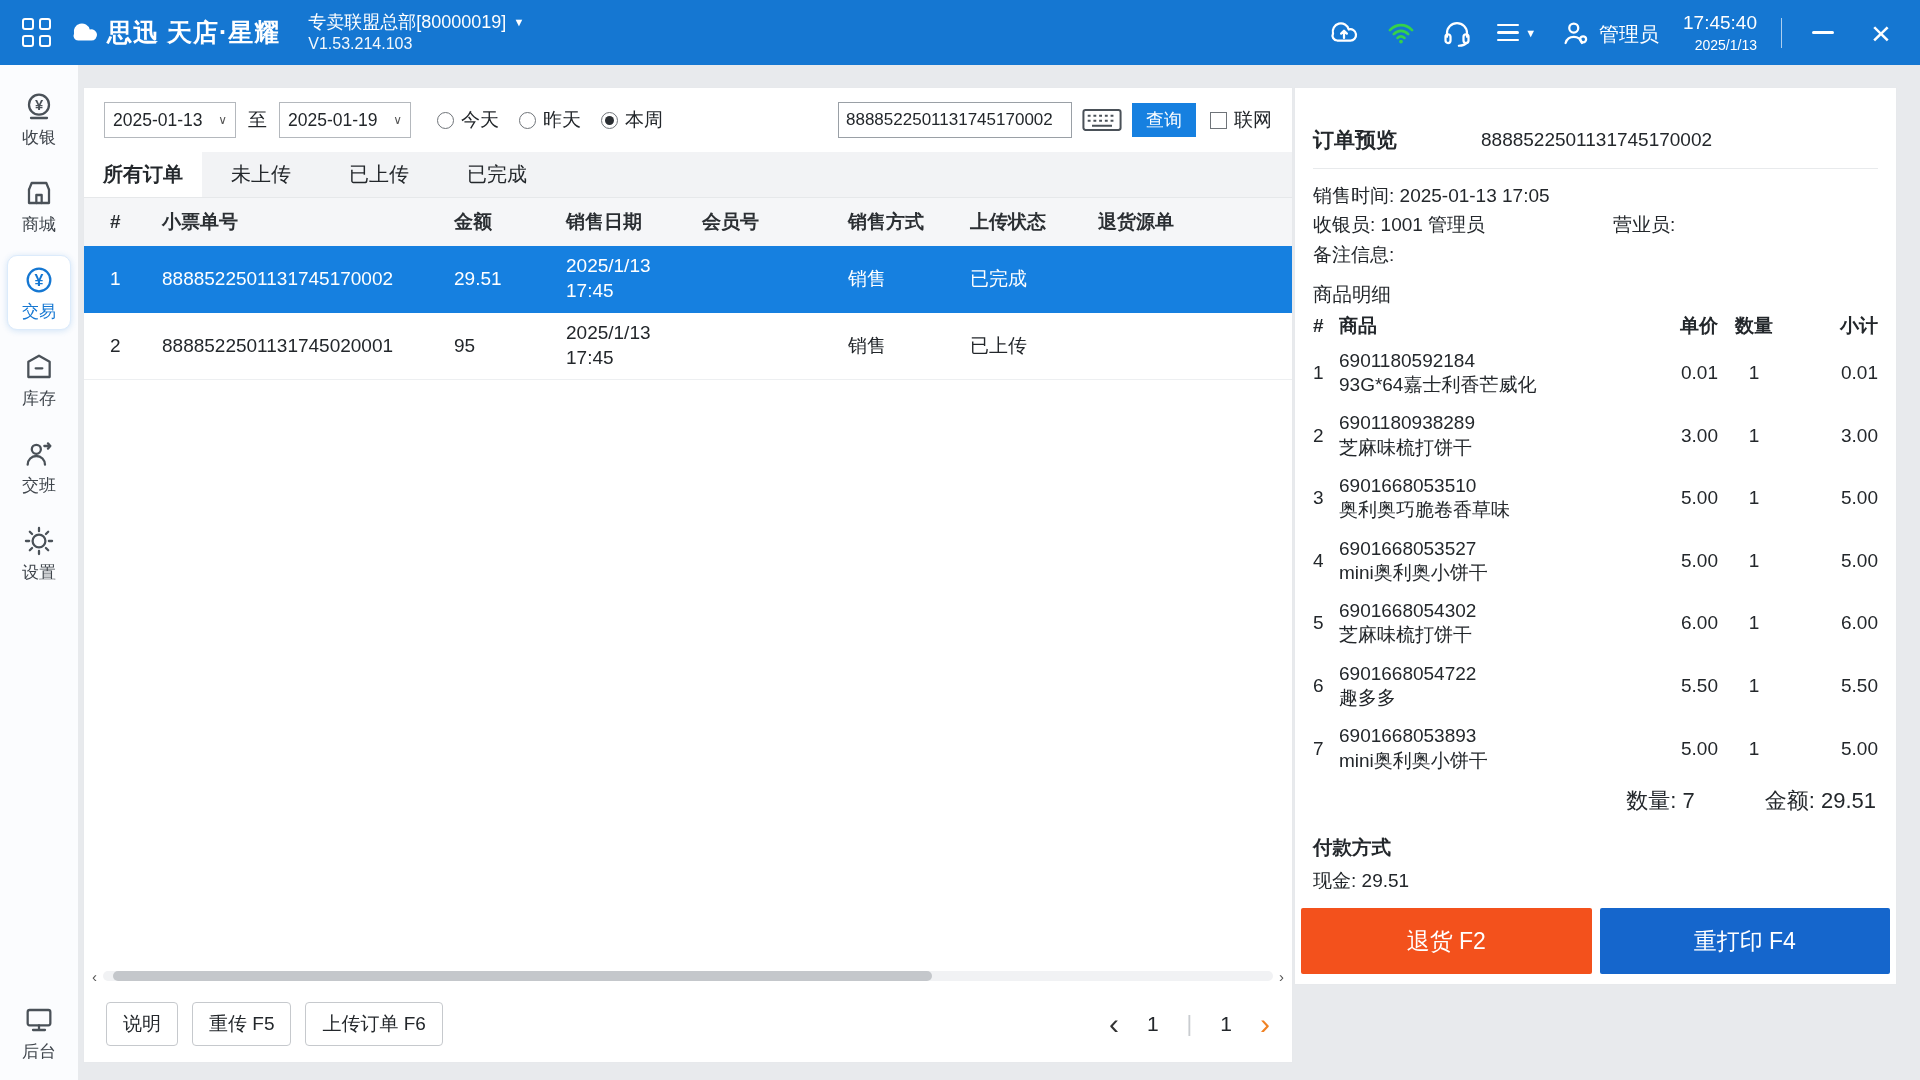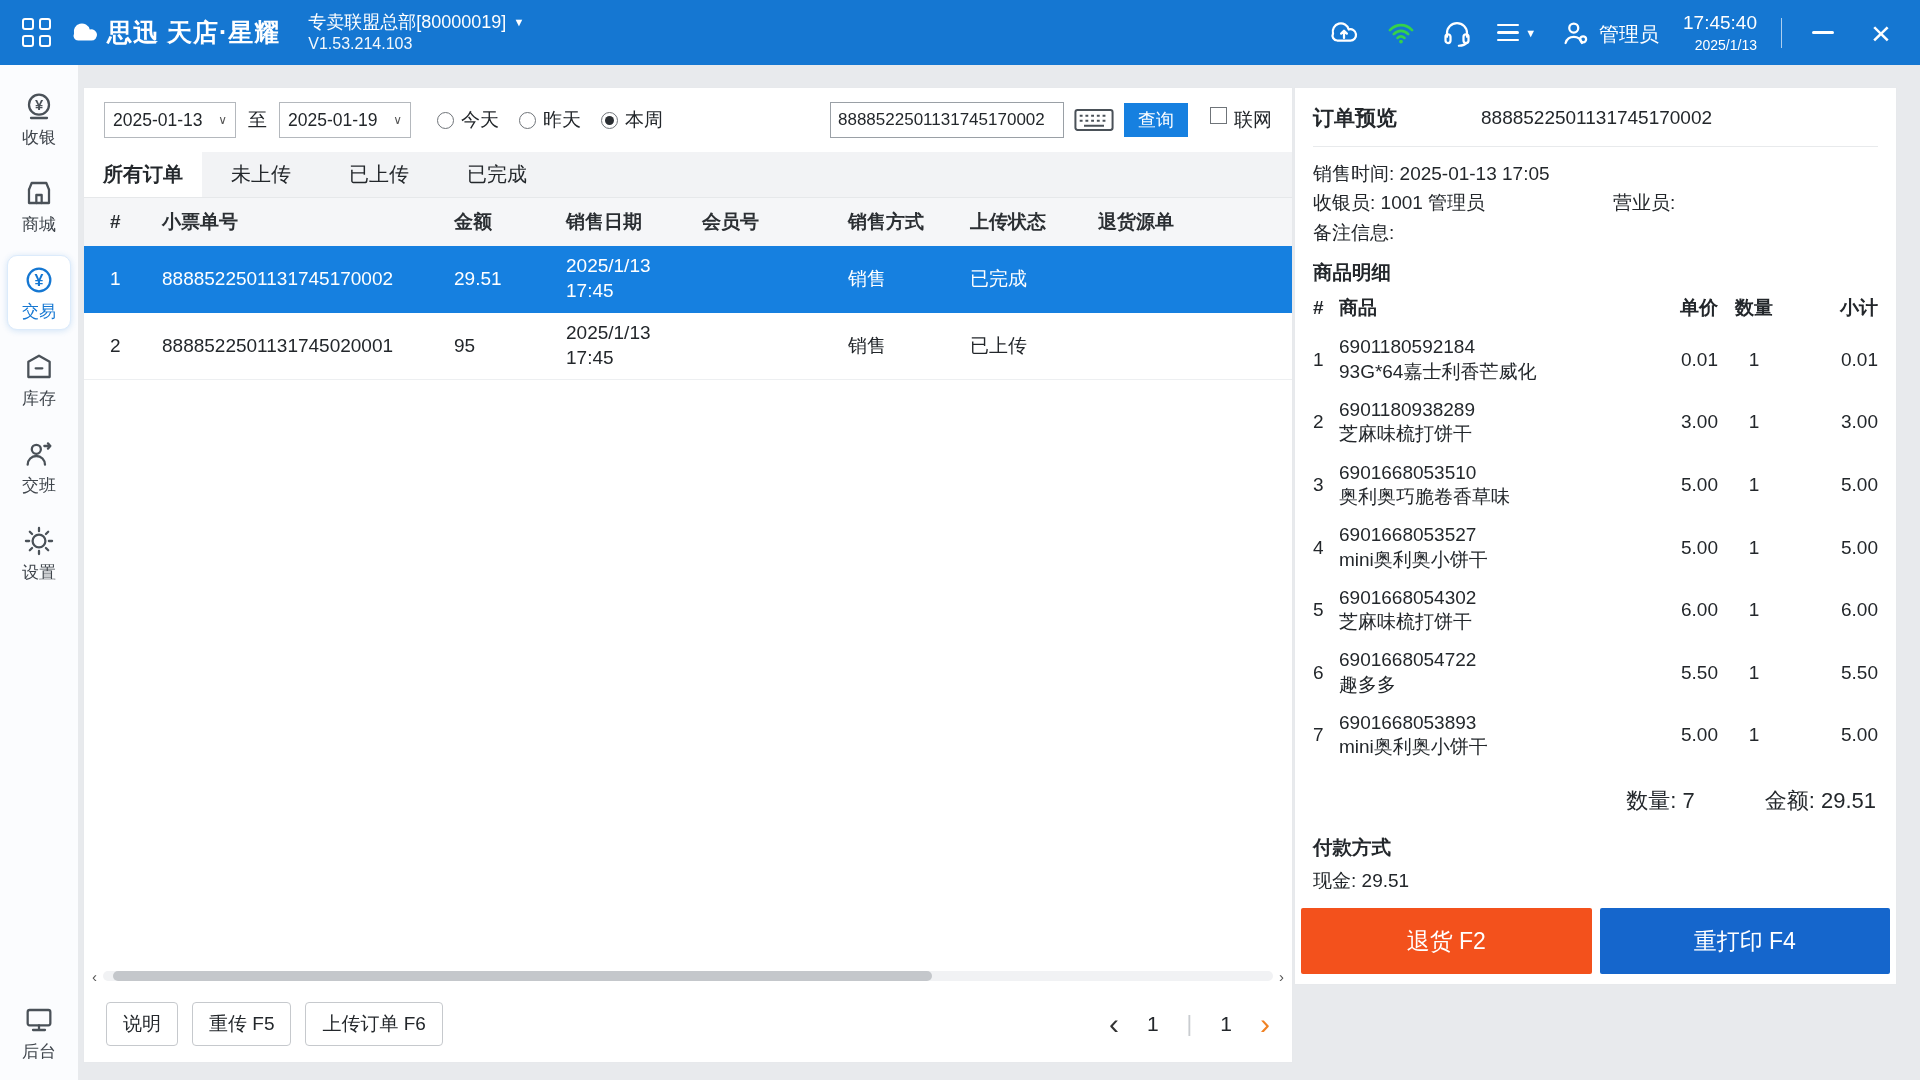--- a/index.html
+++ b/index.html
@@ -48,21 +48,21 @@
   .date-box .dd{font-size:12px;color:#555}
   .sep{font-size:19px;margin:0 2px}
   .radio-group{display:flex;gap:20px;margin-left:16px}
   .radio{display:flex;align-items:center;gap:7px;font-size:19px;cursor:pointer}
   .rdot{width:17px;height:17px;border:1.5px solid #6f7479;border-radius:50%;position:relative;background:#fff;flex:0 0 auto}
   .radio.checked .rdot::after{content:"";position:absolute;inset:3px;background:#2b2f33;border-radius:50%}
   .fspacer{flex:1}
   .search-input{width:234px;height:36px;border:1px solid #9aa0a6;padding:0 7px;font-size:17px;font-family:inherit;color:#23272b}
   .kb-icon{cursor:pointer;display:flex;align-items:center}
   .query-btn{width:64px;height:34px;background:#1680e0;color:#fff;border:none;font-size:18px;cursor:pointer;font-family:inherit}
-  .check{display:flex;align-items:flex-start;gap:7px;font-size:19px;cursor:pointer;margin-left:12px}
+  .check{display:flex;align-items:center;gap:7px;font-size:19px;cursor:pointer;margin-left:4px}
   .cbox{width:17px;height:17px;border:1.5px solid #6f7479;background:#fff;flex:0 0 auto}
 
   .tabbar{height:46px;background:#f2f3f5;display:flex;flex:0 0 auto;border-bottom:1px solid #e6e8ea}
   .tab{width:118px;display:flex;align-items:center;justify-content:center;font-size:20px;cursor:pointer;color:#23272b}
   .tab.active{background:#fff;font-weight:bold}
 
   .ogrid{display:grid;grid-template-columns:52px 292px 112px 136px 146px 122px 128px 1fr;align-items:center;padding-left:26px}
   .thead{height:48px;background:#f5f6f8;font-weight:bold;font-size:19px;color:#2b2f33;flex:0 0 auto}
   .tbody{flex:1;overflow:hidden}
   .order-row{min-height:67px;font-size:19px;border-bottom:1px solid #edeff1;cursor:pointer}
@@ -75,29 +75,29 @@
   .hs-thumb{position:absolute;left:10px;top:0;height:10px;width:70%;background:#c4c7cb;border-radius:5px;cursor:grab}
 
   .mfooter{flex:0 0 auto;height:76px;display:flex;align-items:center;gap:14px;padding:0 22px}
   .fbtn{height:44px;padding:0 16px;background:#fff;border:1px solid #c6c9cd;border-radius:4px;font-size:19px;cursor:pointer;font-family:inherit;color:#23272b}
   .pager{margin-left:auto;display:flex;align-items:center;gap:28px;font-size:21px}
   .pg-prev{font-size:30px;color:#333;cursor:pointer;line-height:1}
   .pg-next{font-size:30px;color:#f08224;cursor:pointer;line-height:1}
   .pg-div{color:#c9ccd0;font-size:22px}
 
   
-  .preview{position:absolute;left:1295px;top:88px;width:601px;height:896px;background:#fff;box-shadow:0 0 0 1px #e7e9ec;display:flex;flex-direction:column;padding:10px 18px 90px}
+  .preview{position:absolute;left:1295px;top:88px;width:601px;height:896px;background:#fff;box-shadow:0 0 0 1px #e7e9ec;display:flex;flex-direction:column;padding:32px 18px 90px}
   .pv-head{display:flex;align-items:center;gap:84px;padding:6px 0 14px;border-bottom:1px solid #e8eaec}
   .pv-title{font-size:21px;font-weight:bold}
   .pv-no{font-size:19px}
   .pv-info{padding:12px 0 2px;font-size:19px;line-height:1.55}
   .pv-row2{display:flex}
   .pv-row2 .cashier{width:300px}
   .lbl{display:inline}
-  .pv-detail-title{font-size:19.5px;font-weight:bold;margin:10px 0 2px}
+  .pv-detail-title{font-size:19.5px;font-weight:normal;margin:10px 0 2px}
   .item-grid{display:grid;grid-template-columns:26px 1fr 92px 72px 88px;align-items:center}
   .item-head{height:40px;font-weight:bold;font-size:19px}
   .item-row{padding:7px 0;font-size:19px}
   .item-name{line-height:1.28}
   .col-r{text-align:right}
   .col-c{text-align:center}
   .pv-totals{margin-top:auto;display:flex;justify-content:flex-end;gap:70px;font-size:22px;padding:6px 2px}
   .pv-paytitle{font-size:19.5px;font-weight:bold;margin-top:12px}
   .pv-payline{font-size:19px;margin-top:7px}
   .pv-buttons{position:absolute;left:6px;right:6px;bottom:10px;display:flex;gap:8px}

